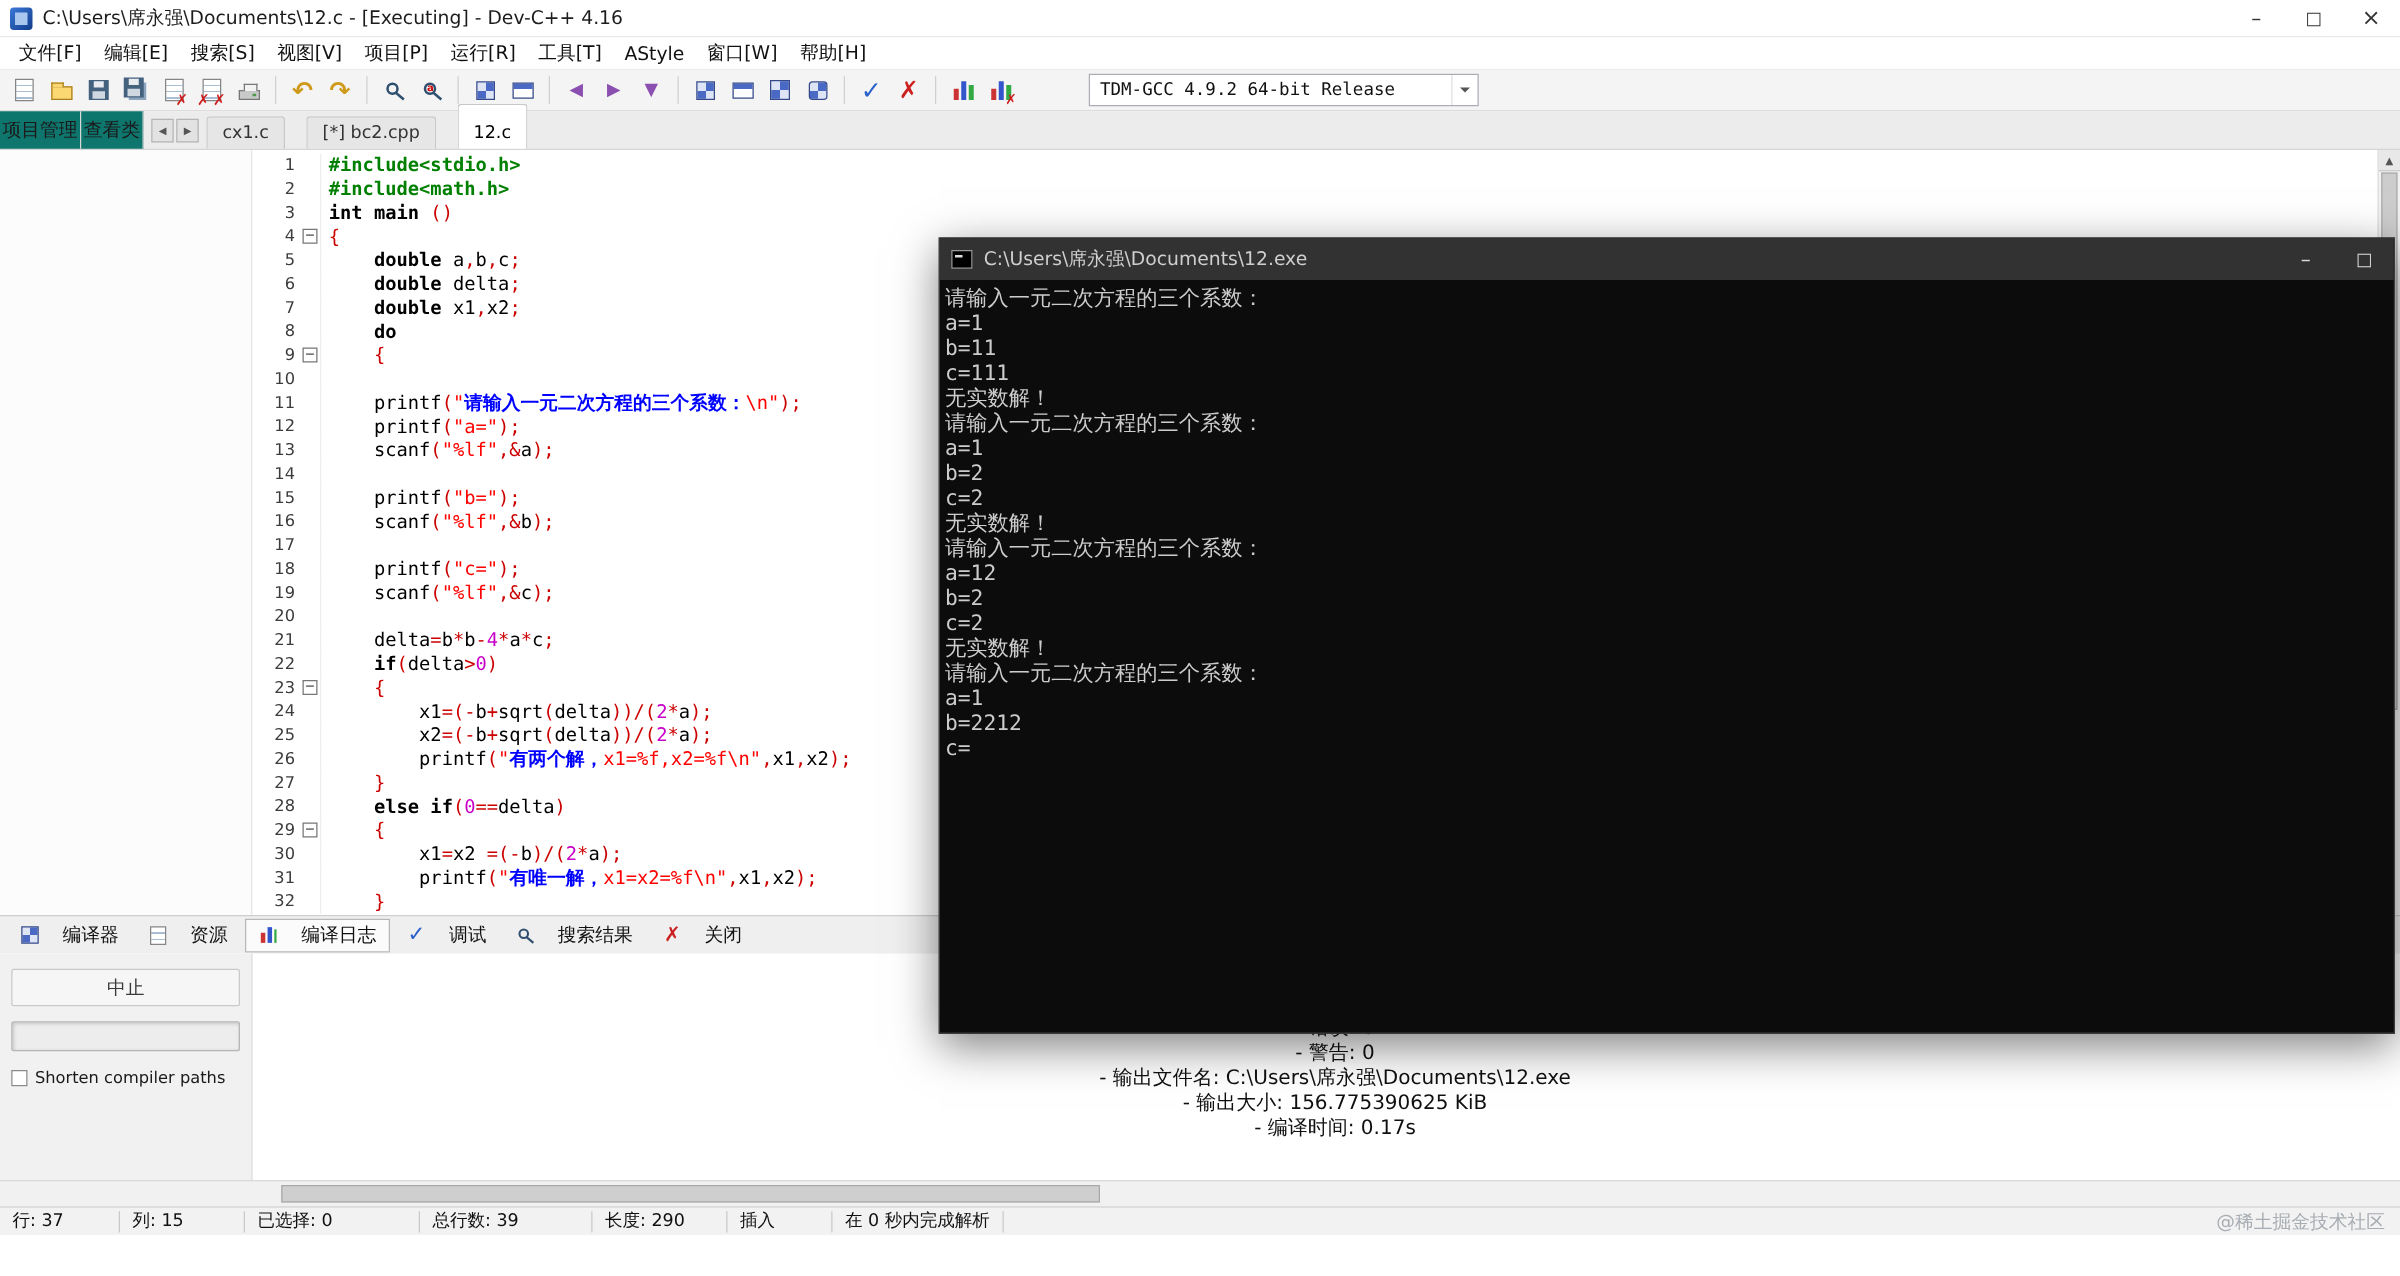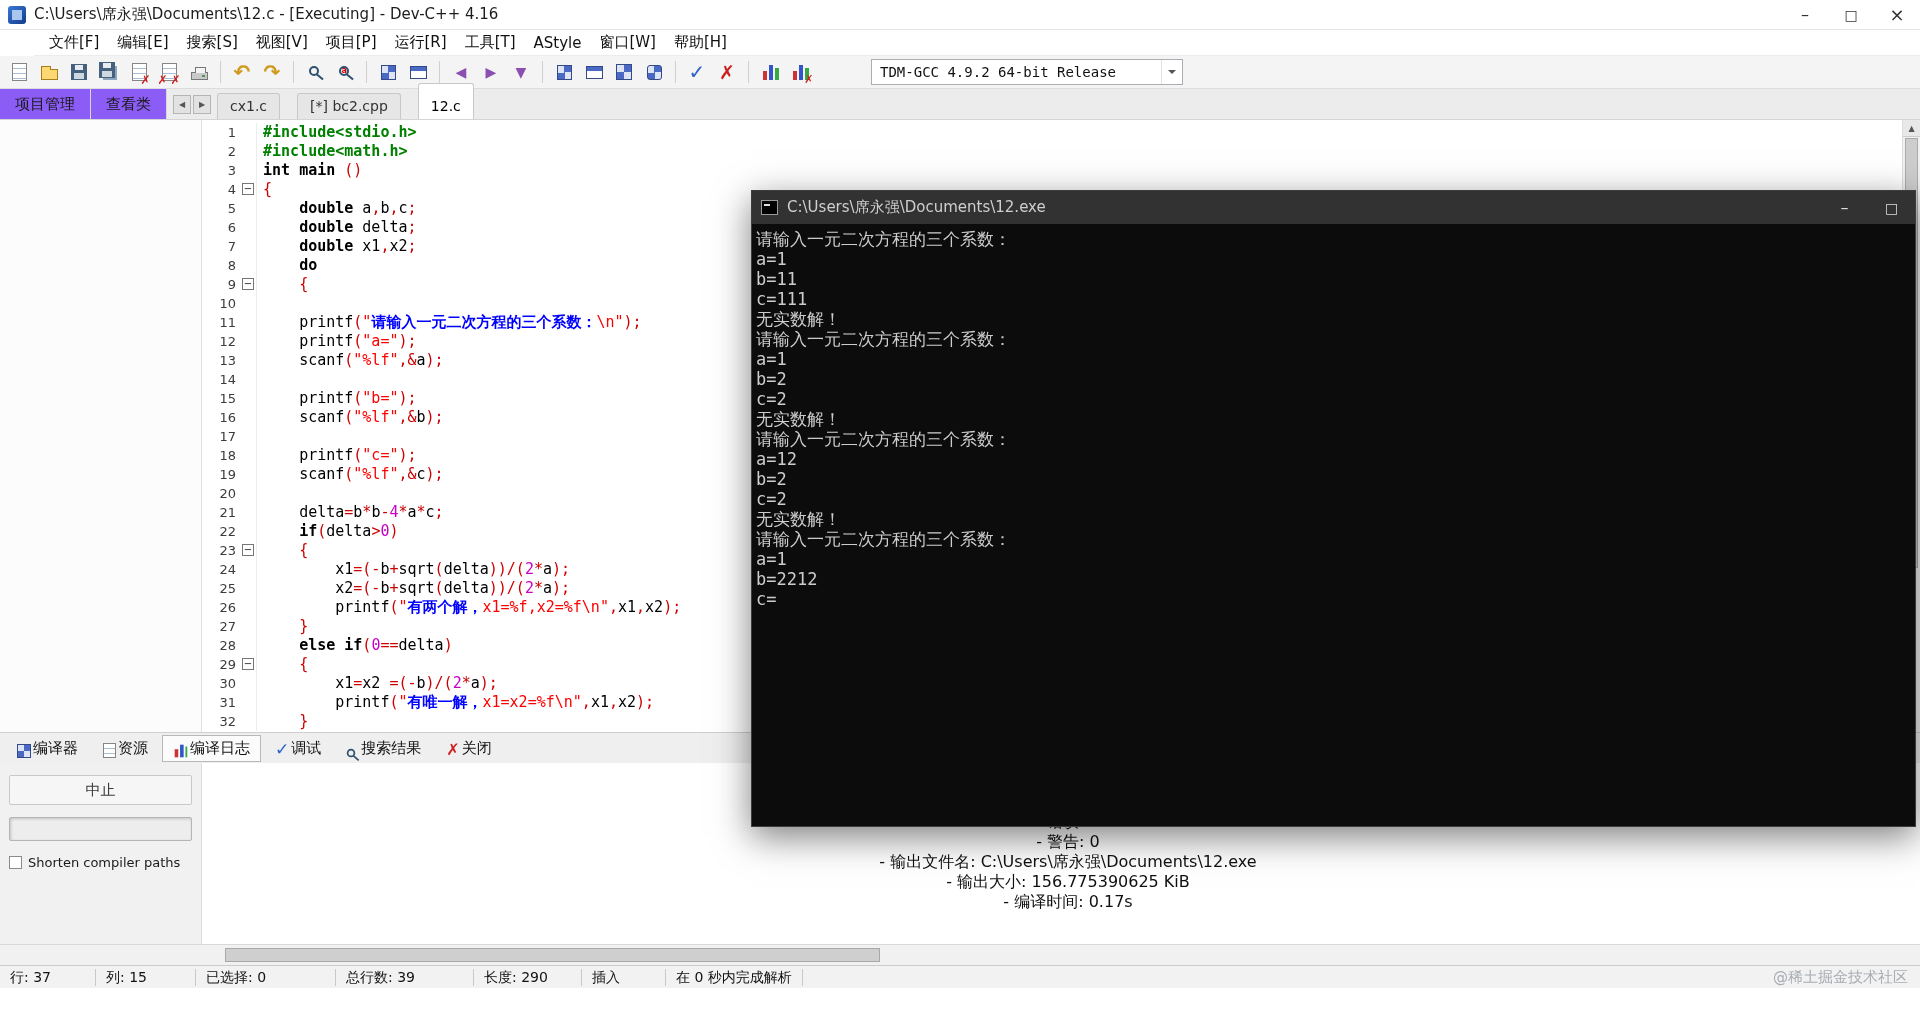--- a/index.html
+++ b/index.html
@@ -12,21 +12,21 @@
   .app-icon { width:18px; height:18px; margin-right:8px; background:linear-gradient(135deg,#3a78d8,#123c8a); border-radius:3px; position:relative; flex:none; }
   .app-icon::before { content:""; position:absolute; inset:4px; background:#a9c6ef; }
   .tb-title { font-size:15px; color:#1c1c1c; white-space:nowrap; }
   .win-controls { margin-left:auto; display:flex; height:100%; }
   .win-btn { width:46px; height:100%; display:flex; align-items:center; justify-content:center; color:#333; font-size:16px; }
   .win-btn.minimize::before { content:"–"; }
   .win-btn.maximize::before { content:"□"; font-size:14px; }
   .win-btn.close::before { content:"×"; font-size:18px; }
 
   
-  .menubar { height:26px; background:#fff; border-bottom:1px solid #ececec; display:flex; align-items:flex-end; padding-left:6px;margin-left:34px; }
+  .menubar { height:26px; background:#fff; border-bottom:1px solid #ececec; display:flex; align-items:flex-end; padding-left:6px; }
   .menu-item { padding:0 9px; height:100%; display:flex; align-items:center; font-size:15px; color:#111; }
 
   
   .toolbar { background:#f4f4f4; border-bottom:1px solid #dcdcdc; display:flex; align-items:center; padding:0 4px; }
   #toolbar1-row { height:33px; }
   #toolbar2-row { height:33px; }
   .ticons { display:flex; align-items:center; }
   .tbtn { width:28px; height:28px; display:flex; align-items:center; justify-content:center; margin:0 1px; position:relative; }
   .tsep { width:1px; height:22px; background:#cfcfcf; margin:0 6px; }
   .ic { display:inline-flex; align-items:center; justify-content:center; line-height:1; }
@@ -83,21 +83,21 @@
   .combo { height:26px; background:#fff; border:1px solid #abadb3; display:flex; align-items:center; position:relative; font-size:14px; padding-left:8px; color:#111; }
   .combo .cval { white-space:nowrap; overflow:hidden; }
   .combo .arrow { margin-left:auto; width:21px; height:100%; display:flex; align-items:center; justify-content:center; border-left:1px solid #e0e0e0; }
   .combo .arrow::before { content:""; border:4px solid transparent; border-top-color:#555; margin-top:4px; }
   #compiler-combo { width:312px; margin-left:56px; font-family:"DejaVu Sans Mono","Liberation Mono",monospace; font-size:14px; }
   #globals-combo { width:470px; margin-left:4px; }
   #members-combo { width:306px; margin-left:130px; }
 
   
   .tabrow { height:31px; background:#ececec; border-bottom:1px solid #d5d5d5; display:flex; align-items:stretch; }
-  .panel-tab { padding:0 15px; display:flex; align-items:center; font-size:15px; background:#8b5cf6; border-right:1px solid #d8d8d8; color:#1a1a1a; }
+  .panel-tab { padding:0 2px; display:flex; align-items:center; font-size:15px; background:#0f766e; border-right:1px solid #d8d8d8; color:#1a1a1a; }
   .tab-arrows { display:flex; align-items:center; margin:0 6px; gap:2px; }
   .tab-arrow { width:18px; height:19px; background:#e2e2e2; border:1px solid #b5b5b5; display:flex; align-items:center; justify-content:center; color:#555; }
   .tab-arrow.left::before { content:"◀"; font-size:8px; }
   .tab-arrow.right::before { content:"▶"; font-size:8px; }
   .editor-tabs { display:flex; align-items:flex-end; height:100%; }
   .etab { padding:4px 12px 5px 12px; font-size:14px; background:#e6e6e6; border:1px solid #c8c8c8; border-bottom:none; margin-right:17px; border-radius:3px 3px 0 0; color:#333; }
   .etab.active { background:#fff; color:#000; padding-top:14px; }
 
   
   .main { display:flex; height:612px; position:relative; background:#fff; }
@@ -117,21 +117,21 @@
   .tk-s { color:#cc0000; }
   .tk-p { color:#000; }
 
   .vscroll { position:absolute; top:0; right:0; bottom:0; width:18px; background:#f1f1f1; border-left:1px solid #ddd; }
   .vscroll .up { height:17px; display:flex; align-items:center; justify-content:center; background:#e8e8e8; border-bottom:1px solid #ccc; color:#555; }
   .vscroll .up::before { content:"▲"; font-size:8px; }
   .vscroll .vthumb { position:absolute; top:18px; left:2px; right:2px; height:430px; background:#cdcdcd; border:1px solid #aaa; }
 
   
   .bottom-tabs { height:31px; background:#efefef; border-top:1px solid #cfcfcf; display:flex; align-items:center; padding-left:6px; }
-  .btab { display:flex; align-items:flex-end; gap:2px; padding:3px 10px; margin-right:3px; font-size:15px; border:1px solid transparent; color:#111; }
+  .btab { display:flex; align-items:center; gap:19px; padding:3px 10px; margin-right:3px; font-size:15px; border:1px solid transparent; color:#111; }
   .btab.active { background:#fbfbfb; border:1px solid #b8b8b8; }
   .bi-compiler { width:14px; height:14px; }
   .bi-log { width:15px; height:14px; transform:scale(.9); }
   .bi-debug::before { font-size:17px; }
   .bi-close::before { font-size:16px; }
   .bi-search { transform:scale(.85); }
   .bi-resource { height:15px; width:13px; }
 
   
   .bottom { display:flex; height:181px; background:#fff;text-align:center; }

